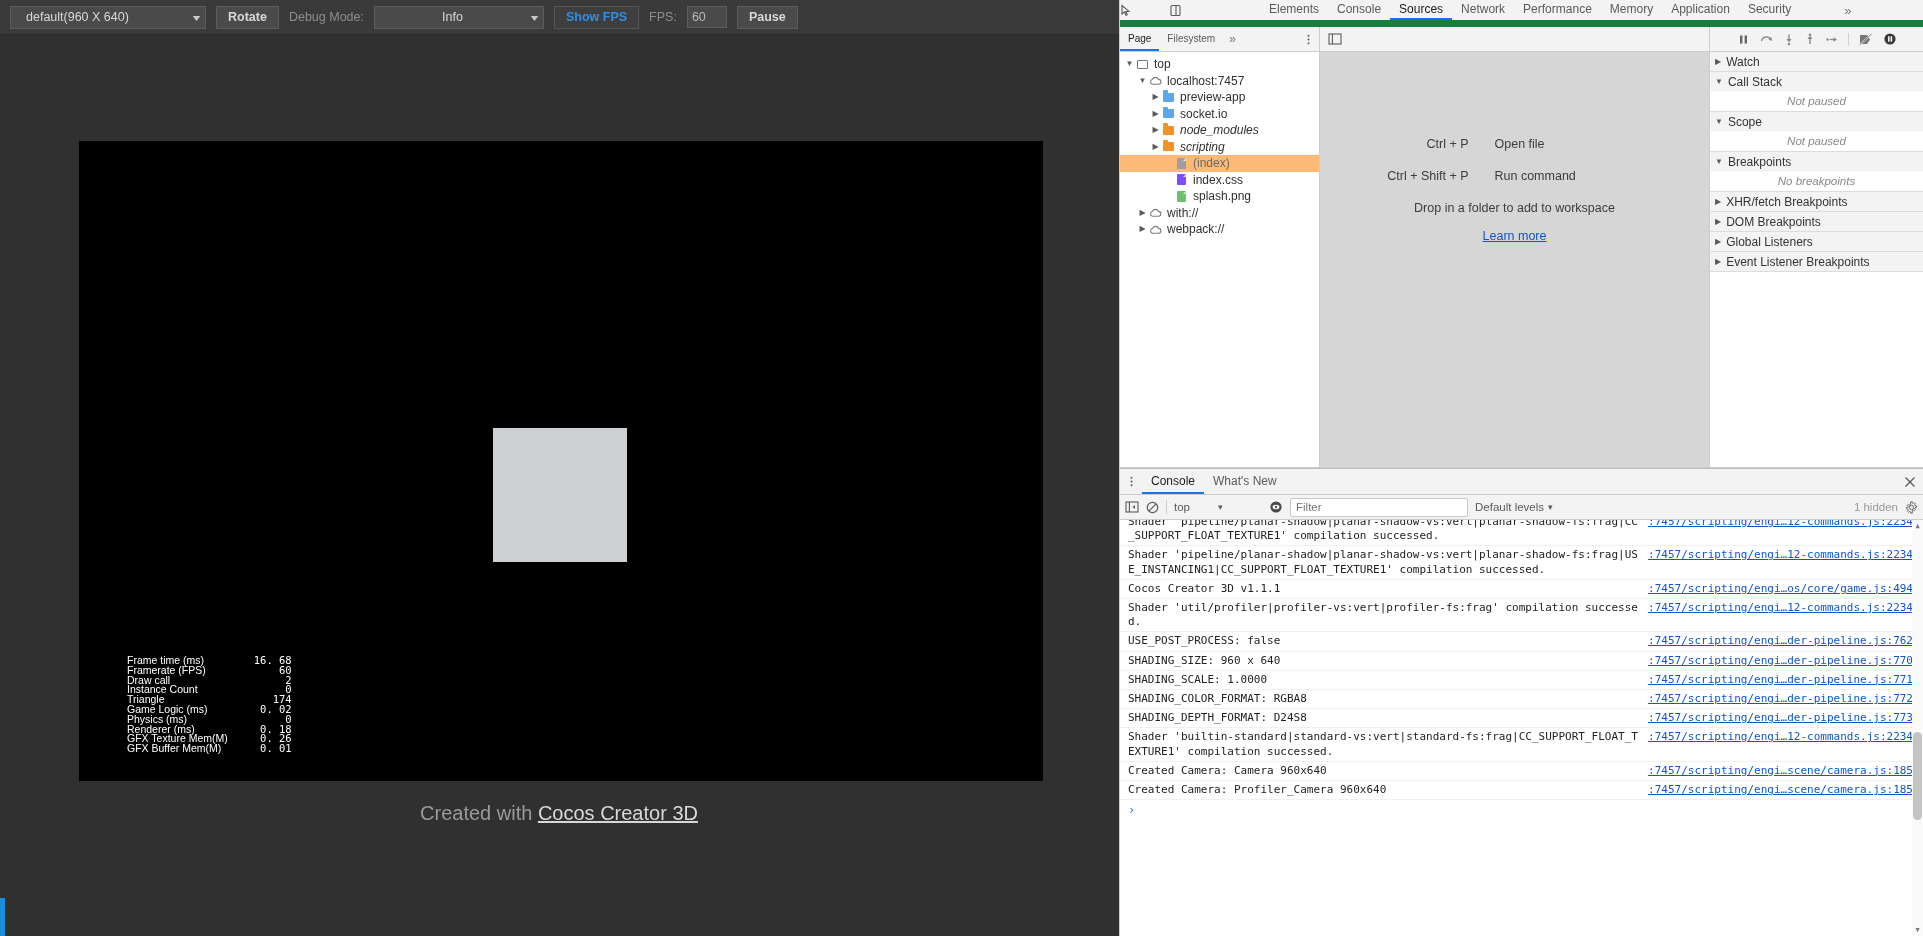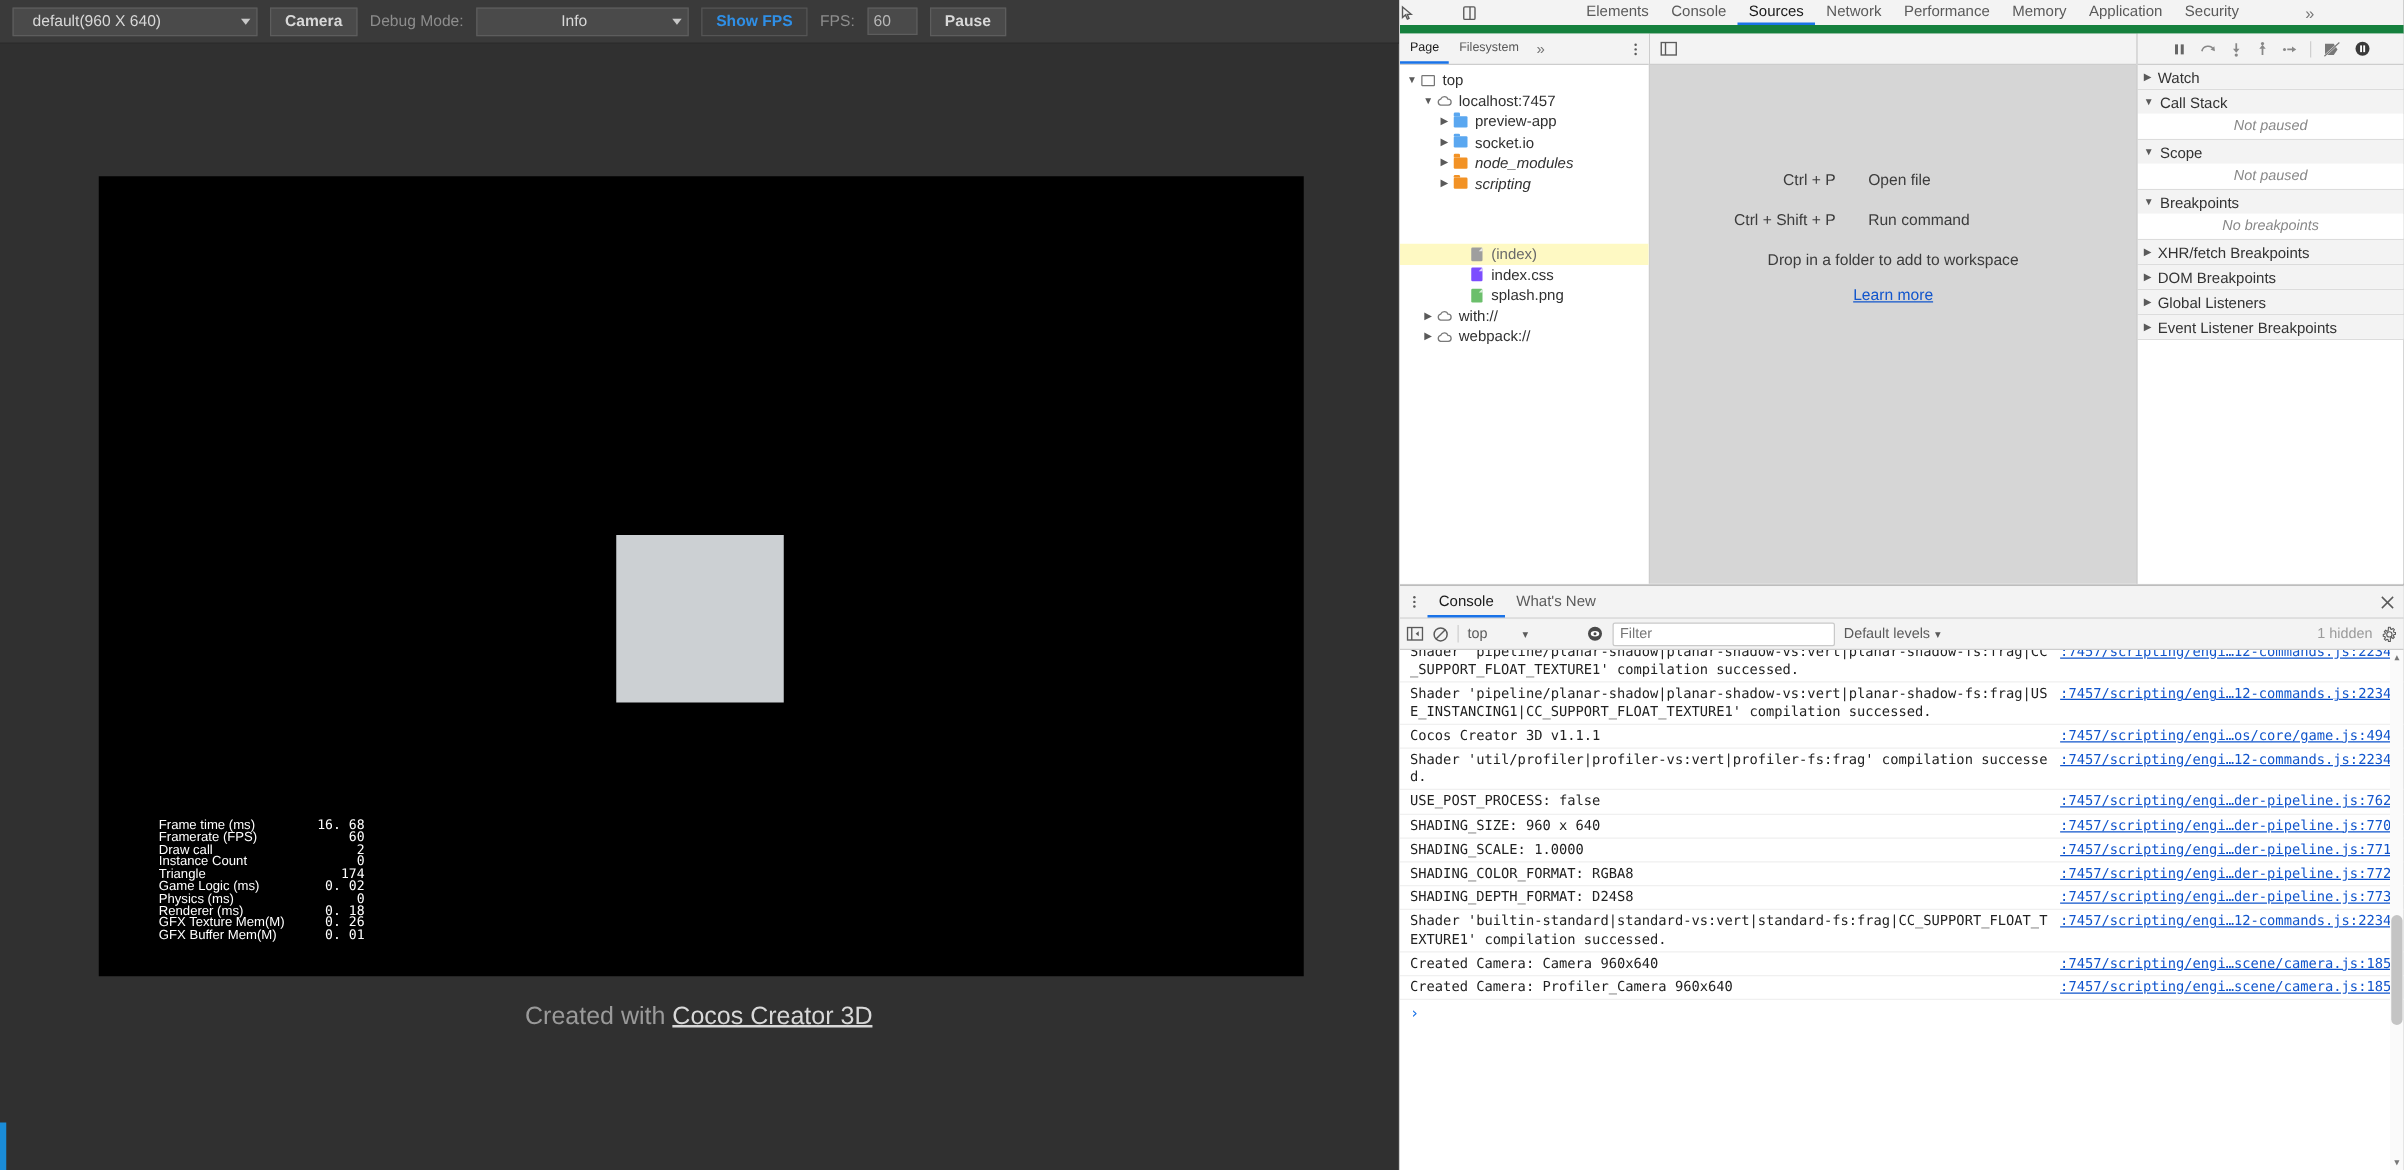--- a/index.html
+++ b/index.html
@@ -196,21 +196,21 @@
     padding-top: 4px;
     font-size: 12px;
   }
   .tree-row {
     display: flex; align-items: center;
     height: 16.5px;
     white-space: nowrap;
     cursor: pointer;
     color: #303030;
   }
-  .tree-row.selected { background: #fef9c3; margin-top: 40px; }
+  .tree-row.selected { background: #fdba74; }
   .twisty {
     width: 11px; flex: 0 0 11px;
     font-size: 8px; color: #5a5a5a;
     text-align: center;
     line-height: 16px;
   }
   .twisty.empty { color: transparent; }
   .ticon { width: 15px; flex: 0 0 15px; display: flex; align-items: center; justify-content: center; }
   .folder-glyph { width: 11px; height: 9px; border-radius: 1px; position: relative; }
   .folder-glyph::before {
@@ -392,21 +392,21 @@
 
 <div id="root">
 
   <div id="preview-pane">
 
     <div id="preview-toolbar">
       <div class="tb-select" id="res-select">
         <span class="sel-label">default(960 X 640)</span>
         <span class="chev">▾</span>
       </div>
-      <div class="tb-btn">Camera</div>
+      <div class="tb-btn">Rotate</div>
       <div class="tb-label">Debug Mode:</div>
       <div class="tb-select" id="debug-select">
         <span class="sel-label">Info</span>
         <span class="chev">▾</span>
       </div>
       <div class="tb-btn" id="showfps-btn">Show FPS</div>
       <div class="tb-label">FPS:</div>
       <input id="fps-input" value="60" style="">
       <div class="tb-btn">Pause</div>
     </div>

